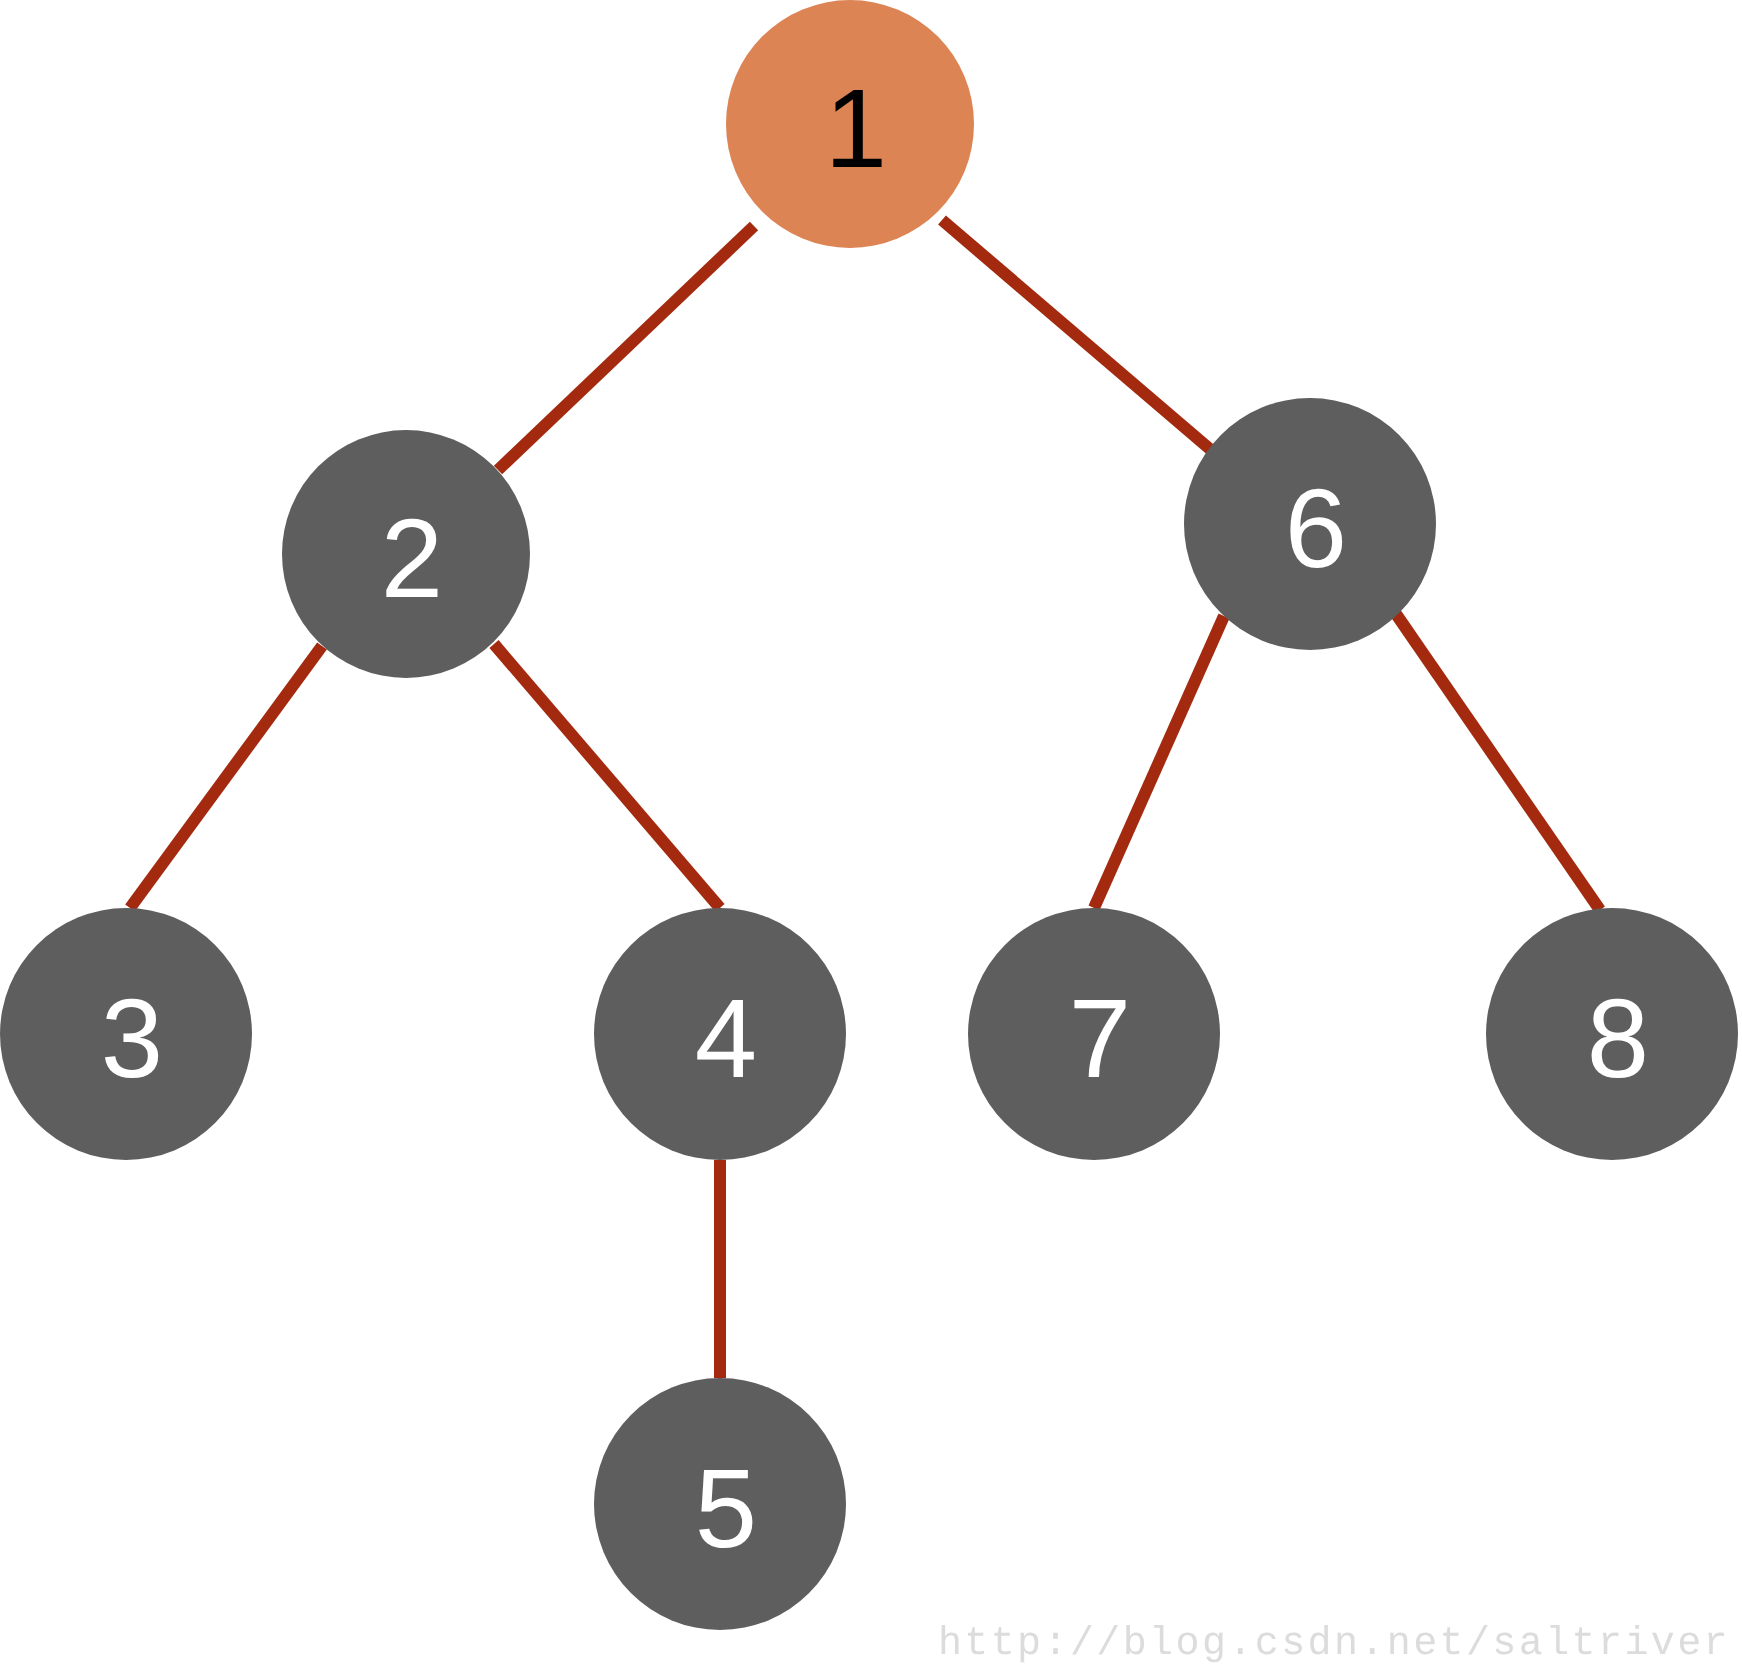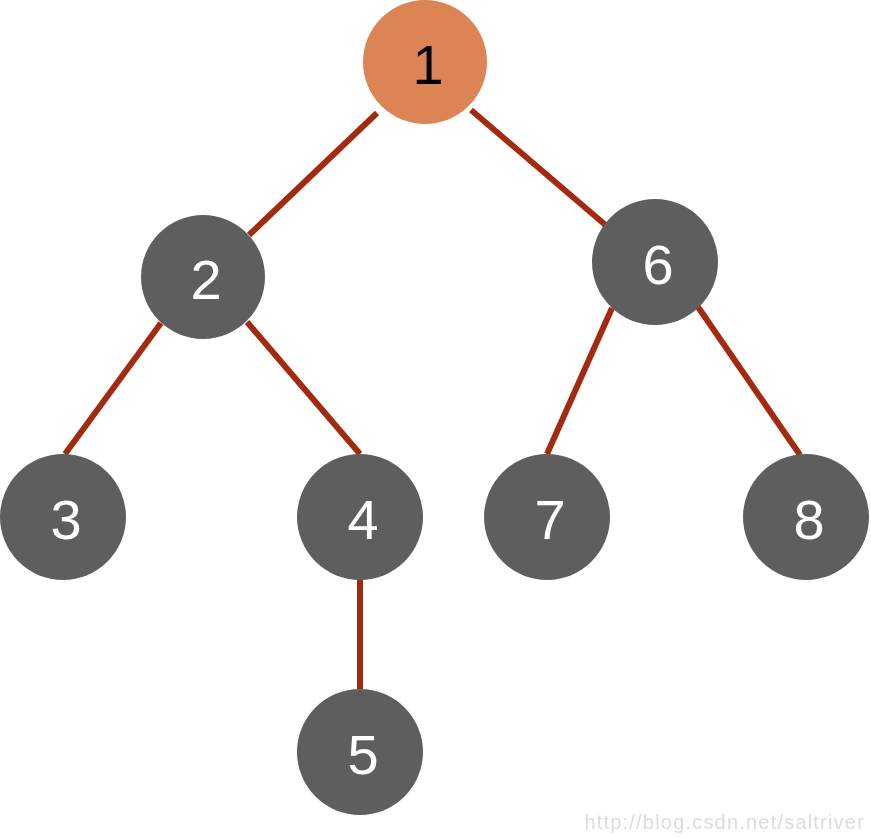--- a/index.html
+++ b/index.html
@@ -33,21 +33,21 @@
   .node-label {
     font-family: "Liberation Sans", sans-serif;
     text-anchor: middle;
     dominant-baseline: central;
     user-select: none;
   }
   .watermark {
     position: absolute;
     right: 6px;
     bottom: 4px;
-    font-family: Liberation Sans, sans-serif;
+    font-family: Liberation Mono, monospace;
     font-size: 20px;
     letter-spacing: 1.2px;
     color: #dcdcdc;
     white-space: nowrap;
     user-select: none;
   }
 </style>
 </head>
 <body>
 

